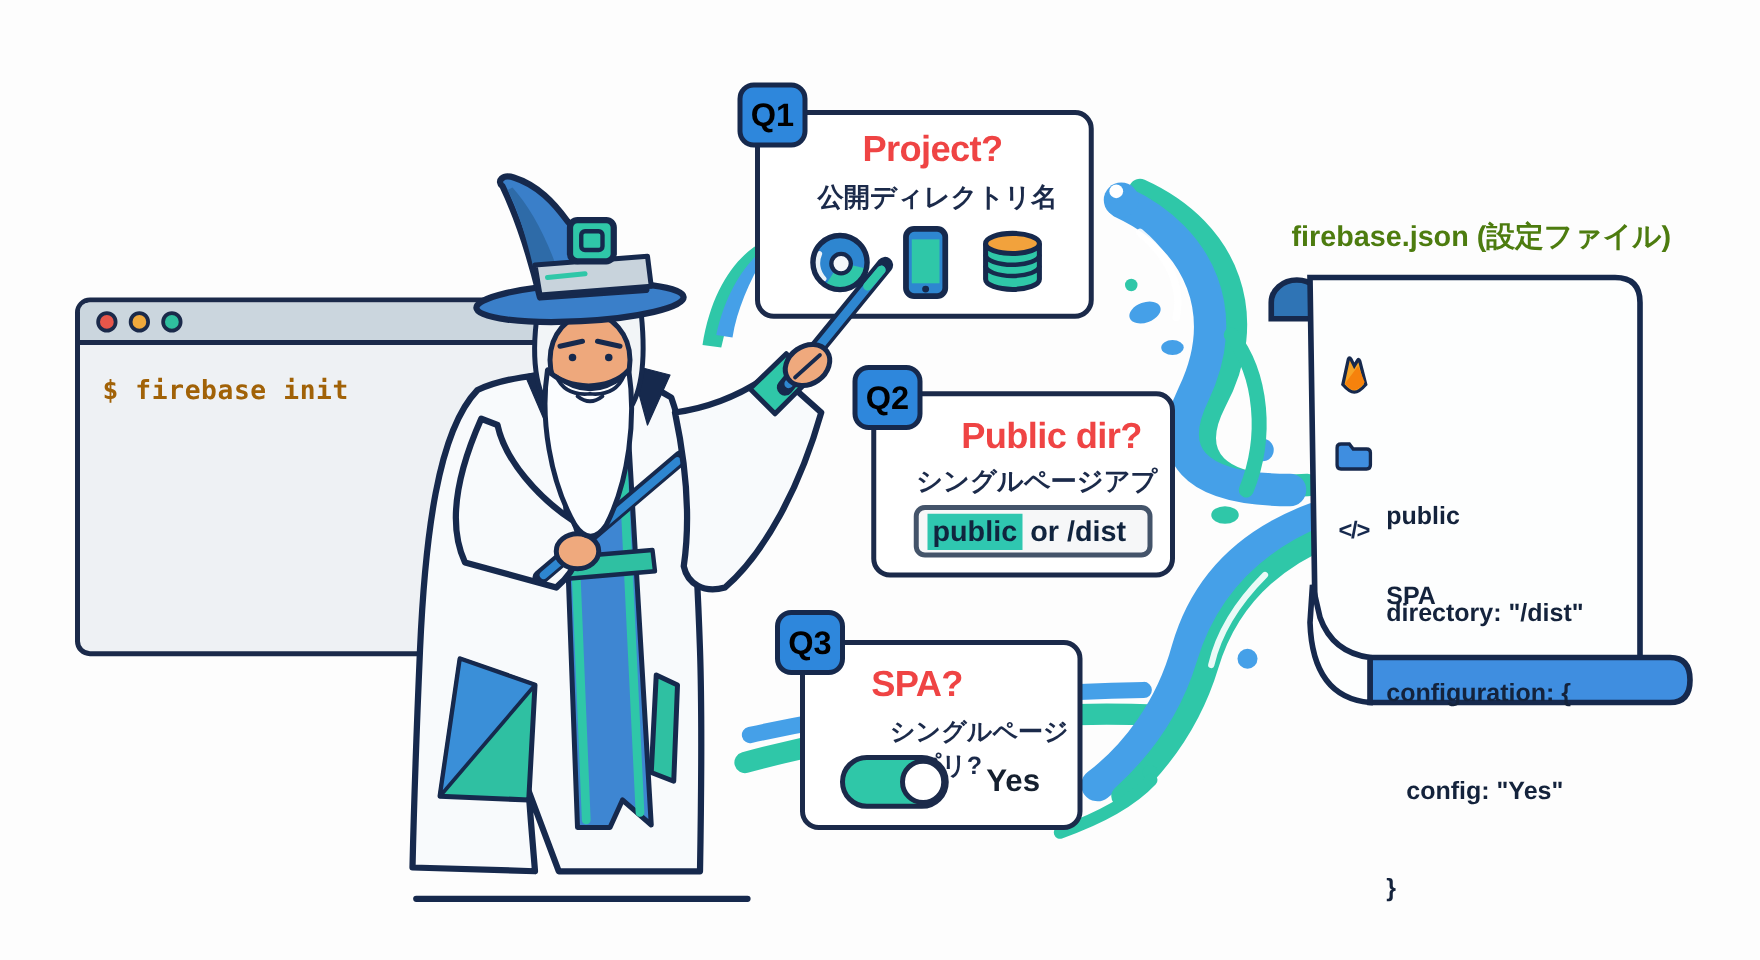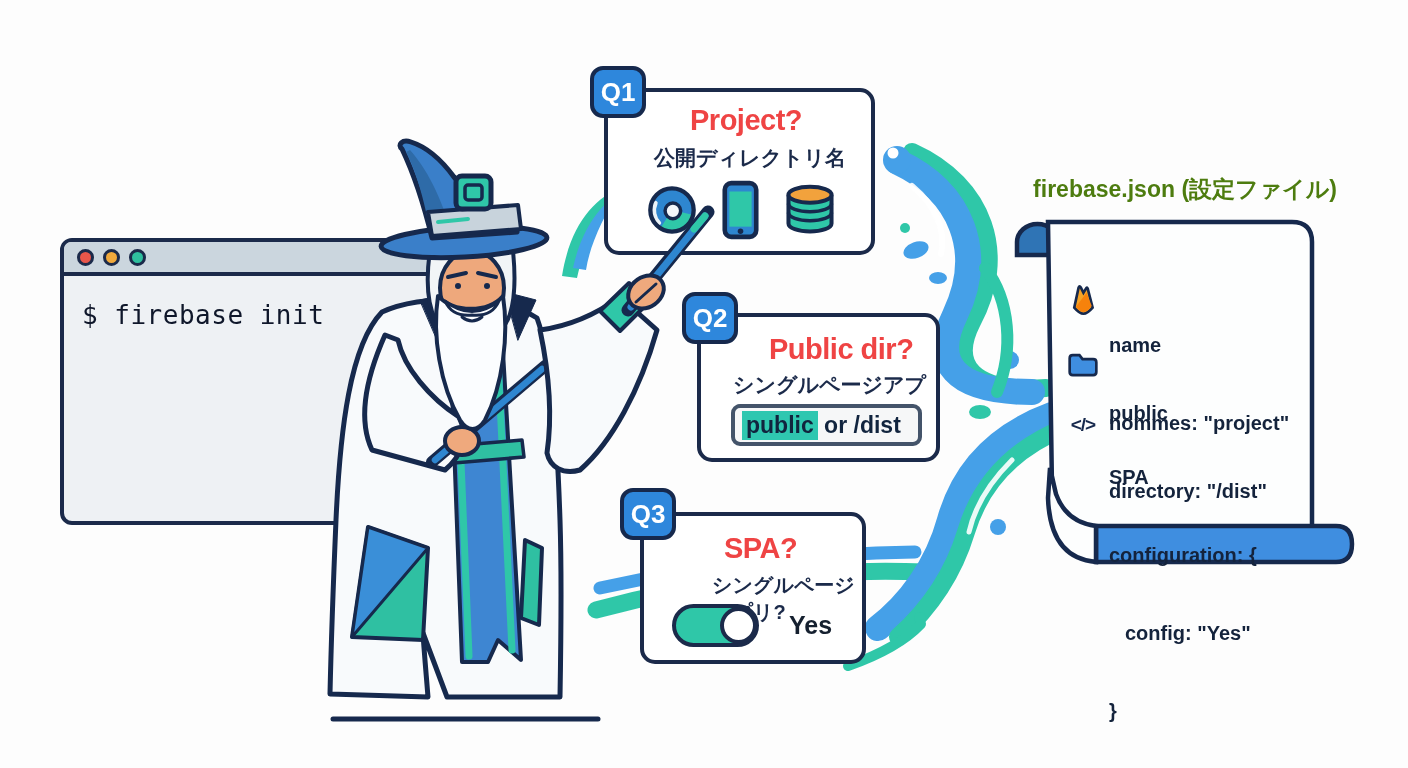--- a/index.html
+++ b/index.html
@@ -20,32 +20,32 @@
   }
   .terminal-bar {
     height:34px; background:#cbd6de; border-bottom:4px solid #1b2a4a;
     border-radius:7px 7px 0 0; display:flex; align-items:center; padding-left:13px; gap:9px;
   }
   .dot { width:17px; height:17px; border-radius:50%; border:3px solid #1b2a4a; }
   .dot-close { background:#e8564a; }
   .dot-min   { background:#f0a93c; }
   .dot-max   { background:#2fbf9e; }
   .terminal-cmd {
-    font-family:"DejaVu Sans Mono", monospace; font-size:26px; font-weight:400;
-    color:#0f172a; padding:24px 0 0 18px; letter-spacing:0.5px;
+    font-family:"DejaVu Sans Mono", monospace; font-size:21px; font-weight:700;
+    color:#a16207; padding:24px 0 0 18px; letter-spacing:0.5px;
   }
 
   
   .card {
     background:#ffffff; border:4px solid #1b2a4a; border-radius:15px;
   }
   .badge {
     position:absolute; width:56px; height:52px;
     background:#2e87dc; border:4px solid #16294d; border-radius:13px;
-    color:#ffffff; font-weight:bold; font-size:26px;
+    color:#000000; font-weight:bold; font-size:26px;
     display:flex; align-items:center; justify-content:center;
   }
   .card-title   { position:absolute; font-weight:bold; font-size:29px; color:#ef4444; letter-spacing:-0.5px;margin-left:36px; }
   .card-sub     { position:absolute; font-weight:bold; font-size:21px; color:#1b2a4a; }
 
   .card-q1 { left:604px; top:88px;  width:271px; height:167px; }
   .card-q2 { left:697px; top:313px; width:243px; height:149px; }
   .card-q3 { left:640px; top:512px; width:226px; height:152px; }
 
   .q1-icons { position:absolute; left:38px; top:88px; display:flex; align-items:center; gap:24px; }
@@ -156,21 +156,21 @@
     <div class="badge" style="left:-19px; top:-25px;">Q2</div>
     <div class="card-title" style="left:32px; top:16px;">Public dir?</div>
     <div class="card-sub" style="left:32px; top:54px;">シングルページアプリ</div>
     <div class="dir-input">
       <span class="dir-hl">public</span><span> or /dist</span>
     </div>
   </div>
 
   <div class="abs card card-q3">
     <div class="badge" style="left:-24px; top:-28px;">Q3</div>
-    <div class="card-title" style="left:44px; top:16px;">SPA?</div>
+    <div class="card-title" style="left:17px; top:16px;">SPA?</div>
     <div class="card-sub" style="left:28px; top:56px; font-size:20px;margin-left:40px;">シングルページアプリ?</div>
     <div class="toggle-row">
       <div class="toggle">
         <div class="knob"></div>
       </div>
       <div class="toggle-label">Yes</div>
     </div>
   </div>
 
   <div class="abs scroll-box">
@@ -186,24 +186,20 @@
       <path d="M 96,358 Q 66,354 56,326 L 50,300 L 48,330 Q 50,390 96,394 Z" fill="#fdfefe" stroke="#16294d" stroke-width="4.5"></path>
     </svg>
     <div class="scroll-rows">
       <div class="srow" style="left:66px; top:112px;">
         <div class="srow-icon">
           <svg width="28" height="36" viewBox="0 0 32 40">
             <path d="M 6,31 L 11,8 Q 12,5.5 13.5,8 L 16.5,14 L 19.5,9 Q 20.5,7 21.5,9.5 L 27,31 Q 21,38 16.5,38 Q 12,38 6,31 Z" fill="#f6a426" stroke="#16294d" stroke-width="3"></path>
             <path d="M 8,30 L 20,14 L 26,29 Q 21,36 16.5,36 Q 12,36 8,30 Z" fill="#f6820c" stroke="none"></path>
           </svg>
         </div>
-        <div class="srow-text">
-          <div>name</div>
-          <div>nommes: "project"</div>
-        </div>
       </div>
       <div class="srow" style="left:66px; top:180px;">
         <div class="srow-icon" style="padding-top:3px;">
           <svg width="32" height="27" viewBox="0 0 36 30">
             <path d="M 3,8 Q 3,4.5 6.5,4.5 L 14,4.5 L 17.5,9 L 29.5,9 Q 33,9 33,12.5 L 33,23.5 Q 33,27 29.5,27 L 6.5,27 Q 3,27 3,23.5 Z" fill="#3f8ee0" stroke="#16294d" stroke-width="3"></path>
           </svg>
         </div>
         <div class="srow-text">
           <div>public</div>
           <div>directory: "/dist"</div>

